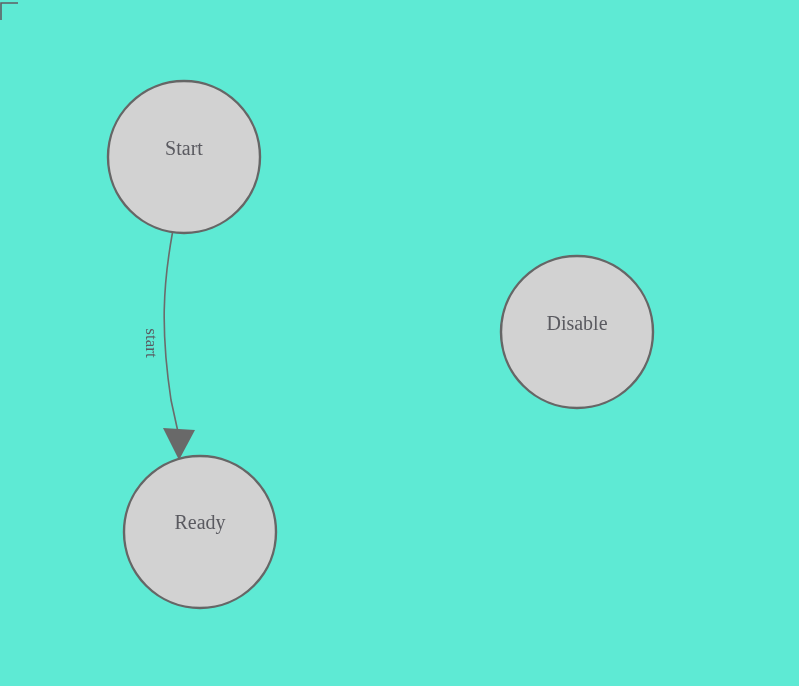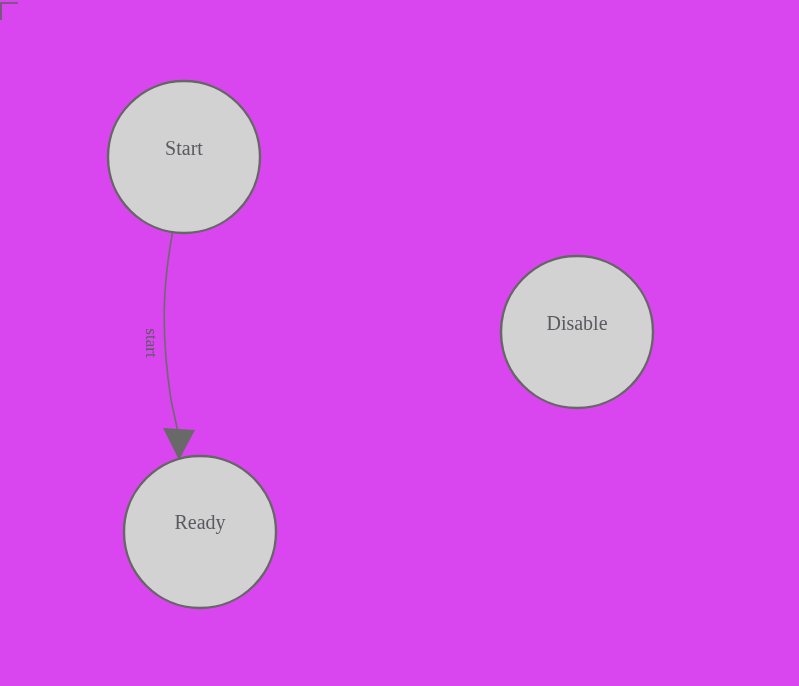--- a/index.html
+++ b/index.html
@@ -8,21 +8,21 @@
     padding: 0;
     background: #ffffff;
   }
   body {
     font-family: "Liberation Serif", "DejaVu Serif", serif;
   }
   #canvas {
     position: relative;
     width: 799px;
     height: 686px;
-    background: #d946ef;
+    background: #5eead4;
     overflow: hidden;
   }
   .diagram-svg {
     position: absolute;
     left: 0;
     top: 0;
     width: 799px;
     height: 686px;
   }
   .node-circle {

